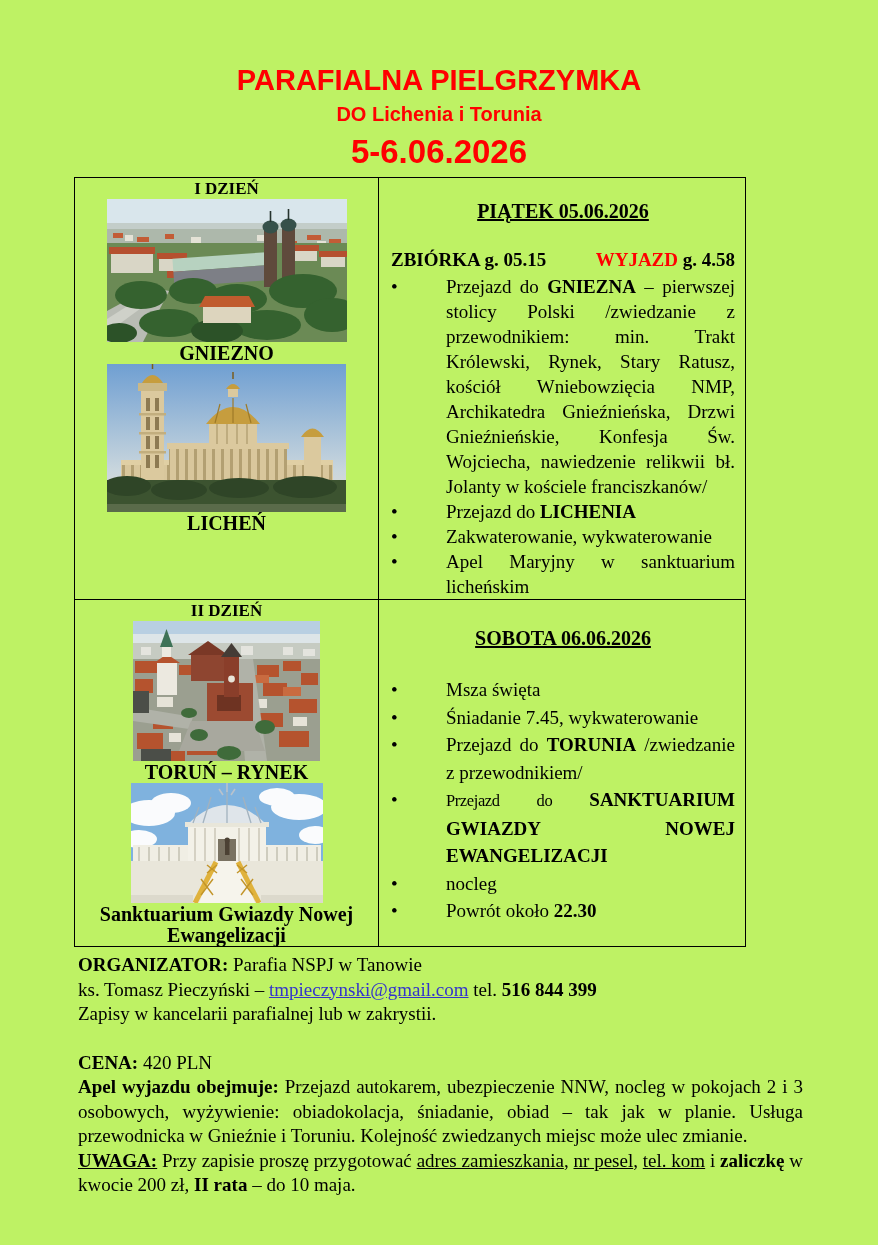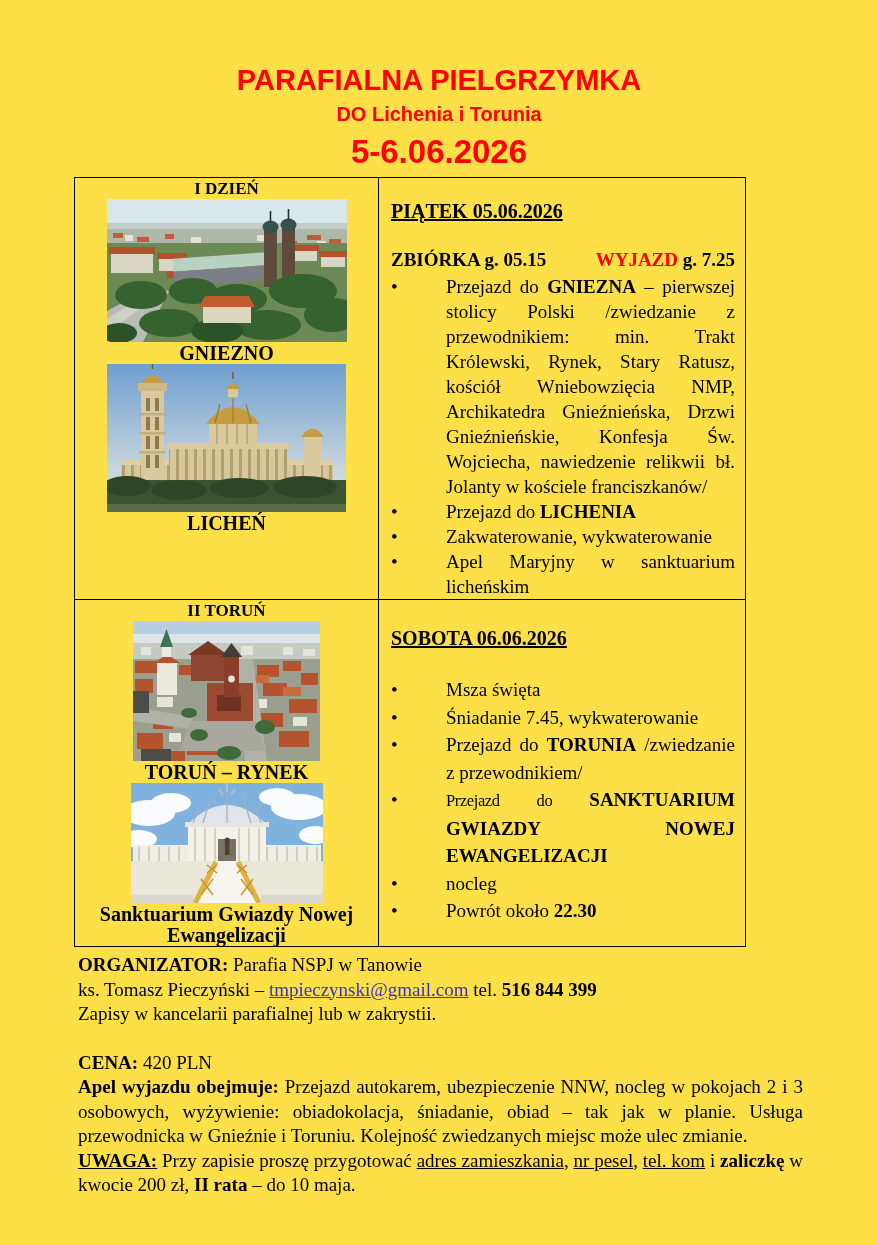--- a/index.html
+++ b/index.html
@@ -1,17 +1,17 @@
 <!DOCTYPE html>
 <html><head>
 <meta charset="utf-8">
 <style>
   html,body { margin:0; padding:0; background:#ffffff; }
   .page {
-    position:relative; width:878px; height:1245px; background:#fde047;
+    position:relative; width:878px; height:1245px; background:#bef264;
     font-family:"Liberation Serif", serif; color:#000; overflow:hidden;
   }
   
   .title-block {
     padding-top:64px; text-align:center;
     font-family:"Liberation Sans", sans-serif; font-weight:bold; color:#FF0000;
   }
   .t1 { font-size:29px; line-height:33px; }
   .t2 { font-size:20px; line-height:35px; }
   .t3 { font-size:33px; line-height:40px; }
@@ -26,21 +26,21 @@
   tr.r1 td { height:355px; }
   tr.r2 td { height:345px; }
 
   .day-label { font-weight:bold; font-size:17px; line-height:18px; padding-top:2px; }
   .photo { display:block; margin:1px auto 0 auto; }
   .caption { font-weight:bold; font-size:20px; line-height:20px; padding-top:1px; }
   .caption.two-line { line-height:21px; padding:1px 24px 0 24px; }
 
   .prog { padding:22px 10px 0 12px; font-size:19px; }
   .prog.sobota { padding-top:27px; }
-  .prog-heading { font-weight:bold; font-size:20px; margin-bottom:26px; }
+  .prog-heading { text-align:center; font-weight:bold; font-size:20px; margin-bottom:26px; }
   .prog-heading .hd { text-decoration:underline; }
   .meeting { display:flex; justify-content:space-between; font-weight:bold; margin-bottom:3px; }
   .bullets .li { display:flex; line-height:25px; }
   .prog.sobota .bullets .li { line-height:27.5px; }
   .li .dot { flex:0 0 26px; width:26px; }
   .li .txt { flex:1; text-align:justify;margin-left:29px; }
 
   .b { font-weight:bold; }
   .u { text-decoration:underline; }
   .red { color:#FF0000; }
@@ -202,21 +202,21 @@
         <div class="caption">LICHEŃ</div>
       </td>
 
       <td class="c-right">
         <div class="prog">
           <div class="prog-heading">
             <span class="hd">PIĄTEK 05.06.2026</span>
           </div>
           <div class="meeting">
             <span>ZBIÓRKA g. 05.15</span>
-            <span><span class="red">WYJAZD</span><span> g. 7.25</span></span>
+            <span><span class="red">WYJAZD</span><span> g. 4.58</span></span>
           </div>
           <div class="bullets">
             <div class="li">
                   <span class="dot">•</span>
                   <span class="txt"><span>Przejazd do </span><span class="b">GNIEZNA</span><span> – pierwszej stolicy Polski /zwiedzanie z przewodnikiem: min. Trakt Królewski, Rynek, Stary Ratusz, kościół Wniebowzięcia NMP, Archikatedra Gnieźnieńska, Drzwi Gnieźnieńskie, Konfesja Św. Wojciecha, nawiedzenie relikwii bł. Jolanty w kościele franciszkanów/</span></span>
                 </div>
             <div class="li">
                   <span class="dot">•</span>
                   <span class="txt"><span>Przejazd do </span><span class="b">LICHENIA</span></span>
                 </div>
@@ -228,21 +228,21 @@
                   <span class="dot">•</span>
                   <span class="txt"><span>Apel Maryjny w sanktuarium licheńskim</span></span>
                 </div>
           </div>
         </div>
       </td>
     </tr>
 
     <tr class="r2">
       <td class="c-left">
-        <div class="day-label">II TORUŃ</div>
+        <div class="day-label">II DZIEŃ</div>
 
         <svg class="photo" width="187" height="140" viewBox="0 0 187 140">
           <rect width="187" height="140" fill="#9b9f90"></rect>
           <rect width="187" height="18" fill="#b8cfe2"></rect>
           <rect y="13" width="187" height="10" fill="#dde5e8"></rect>
           <rect y="22" width="187" height="16" fill="#c6cbc2"></rect>
           <g fill="#e4e4de">
             <rect x="8" y="26" width="10" height="8"></rect>
                 <rect x="70" y="24" width="8" height="10"></rect>
             <rect x="108" y="25" width="12" height="9"></rect>

